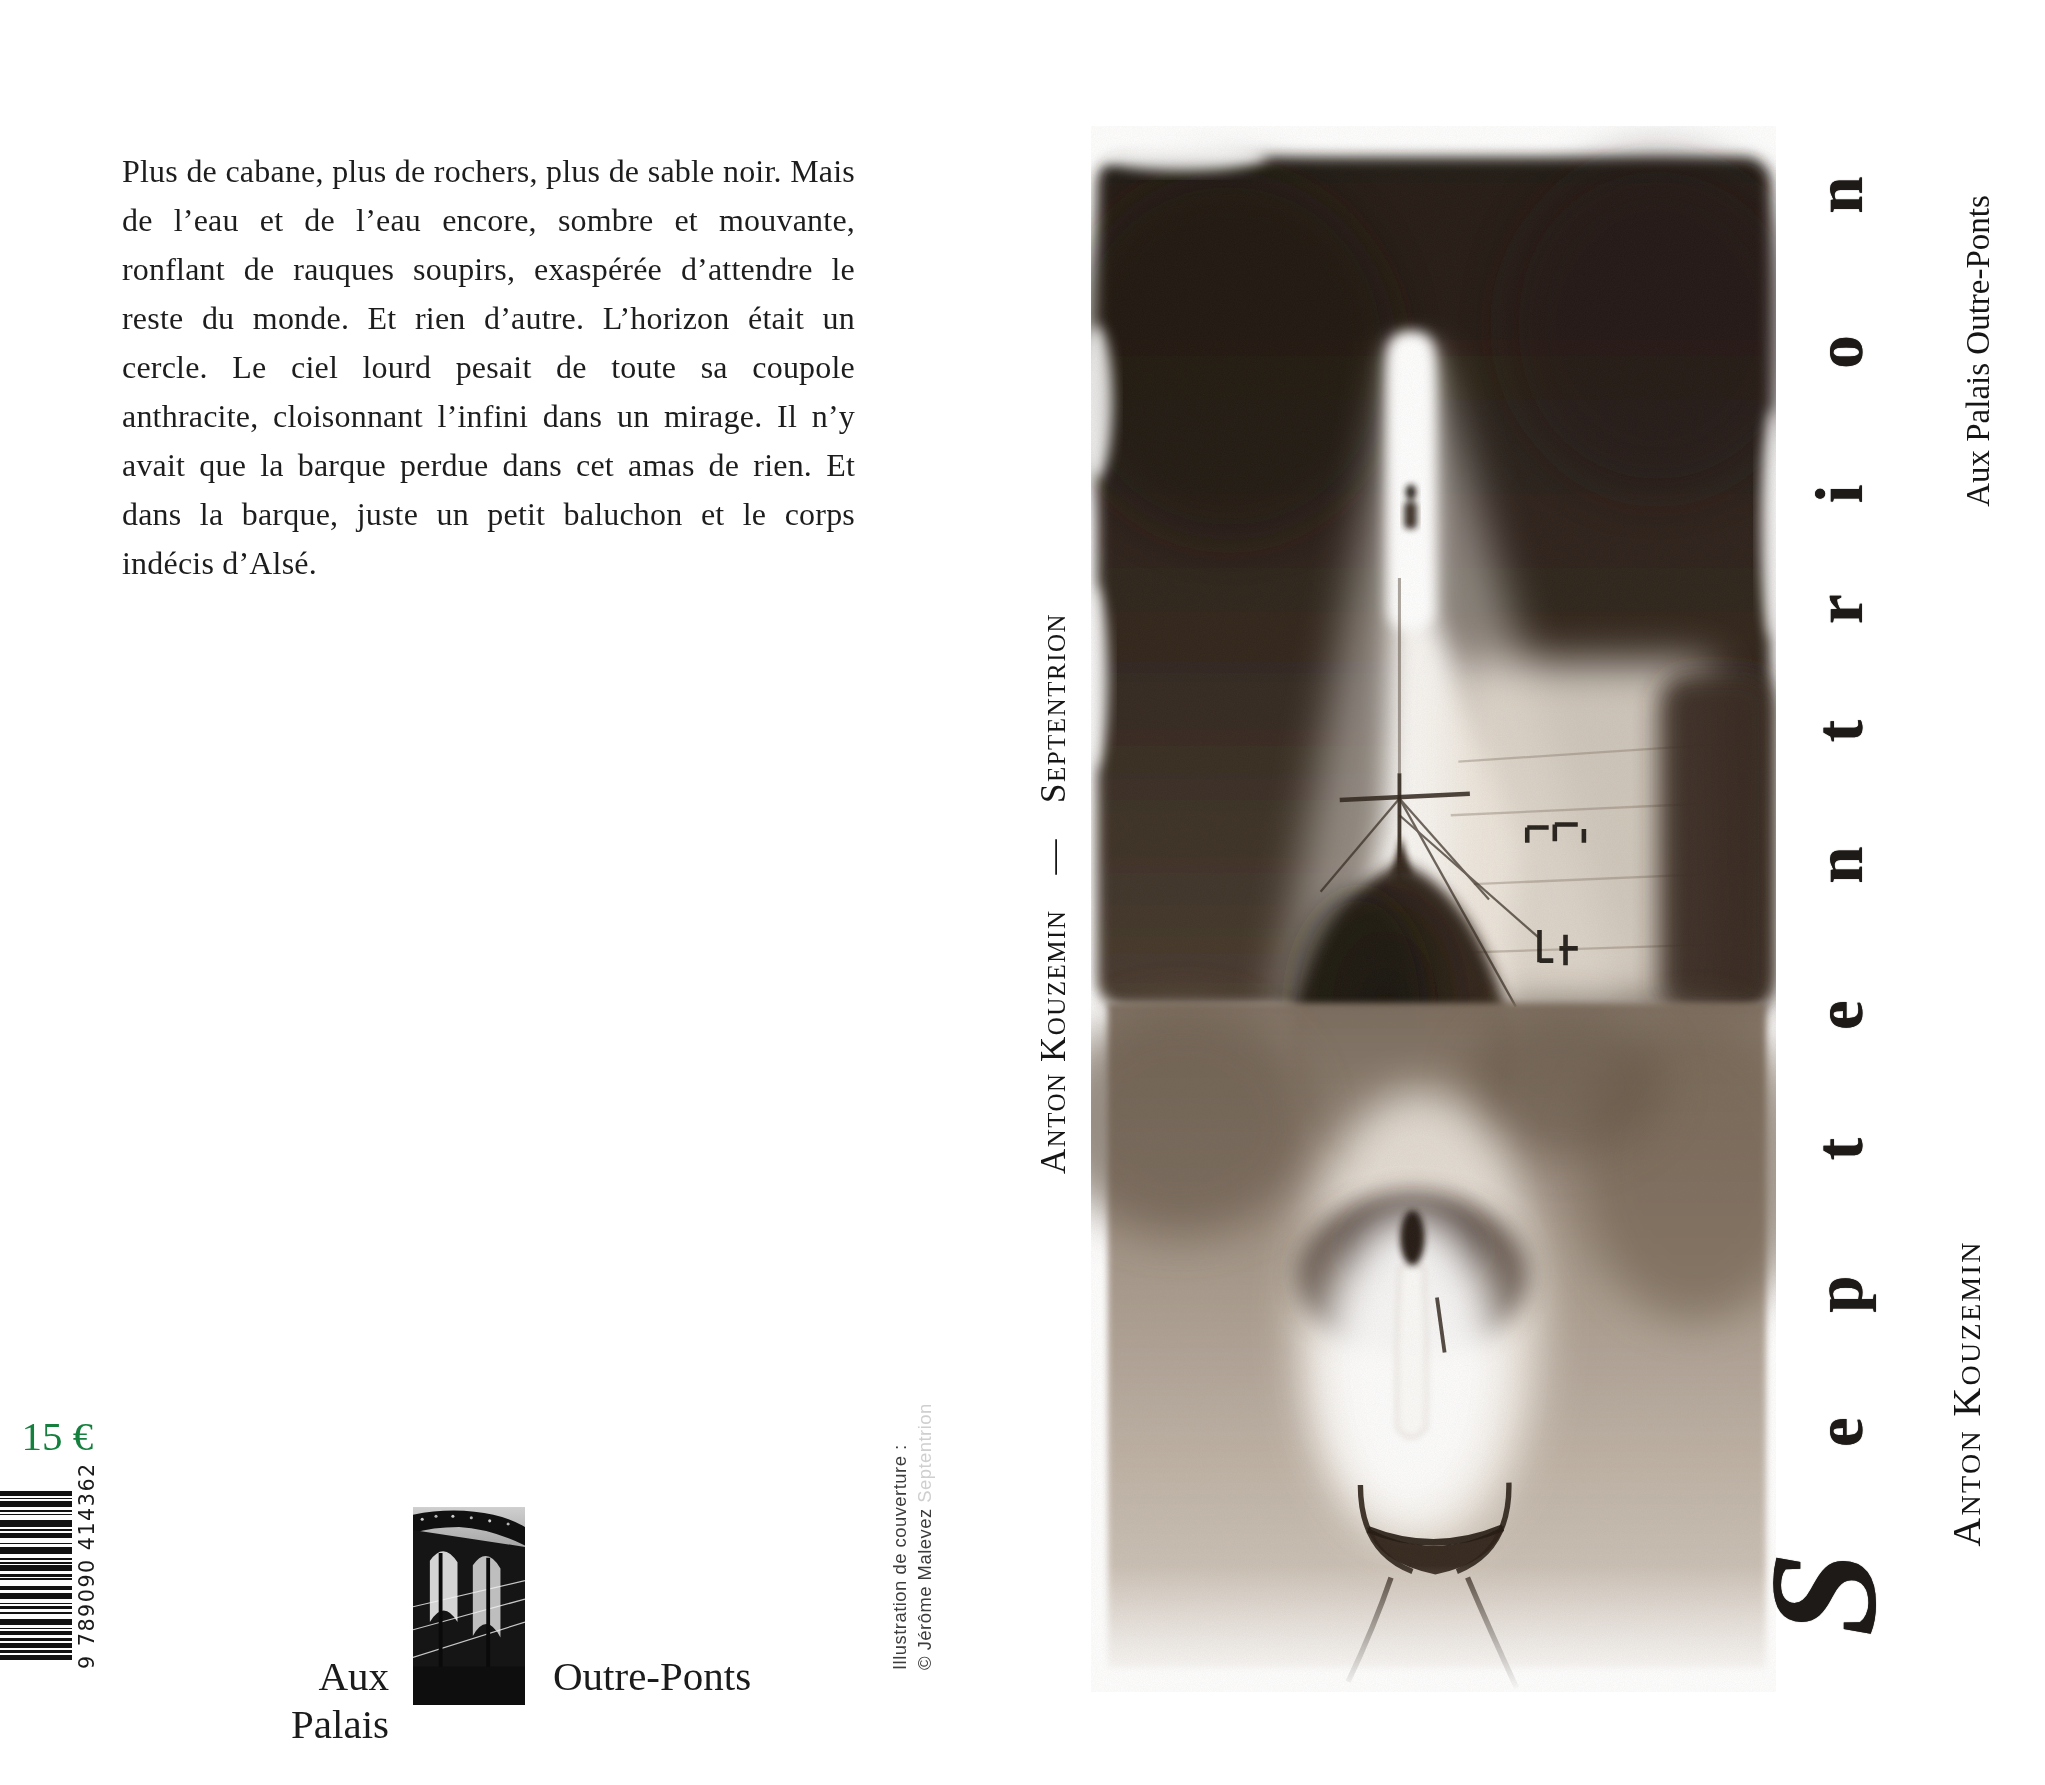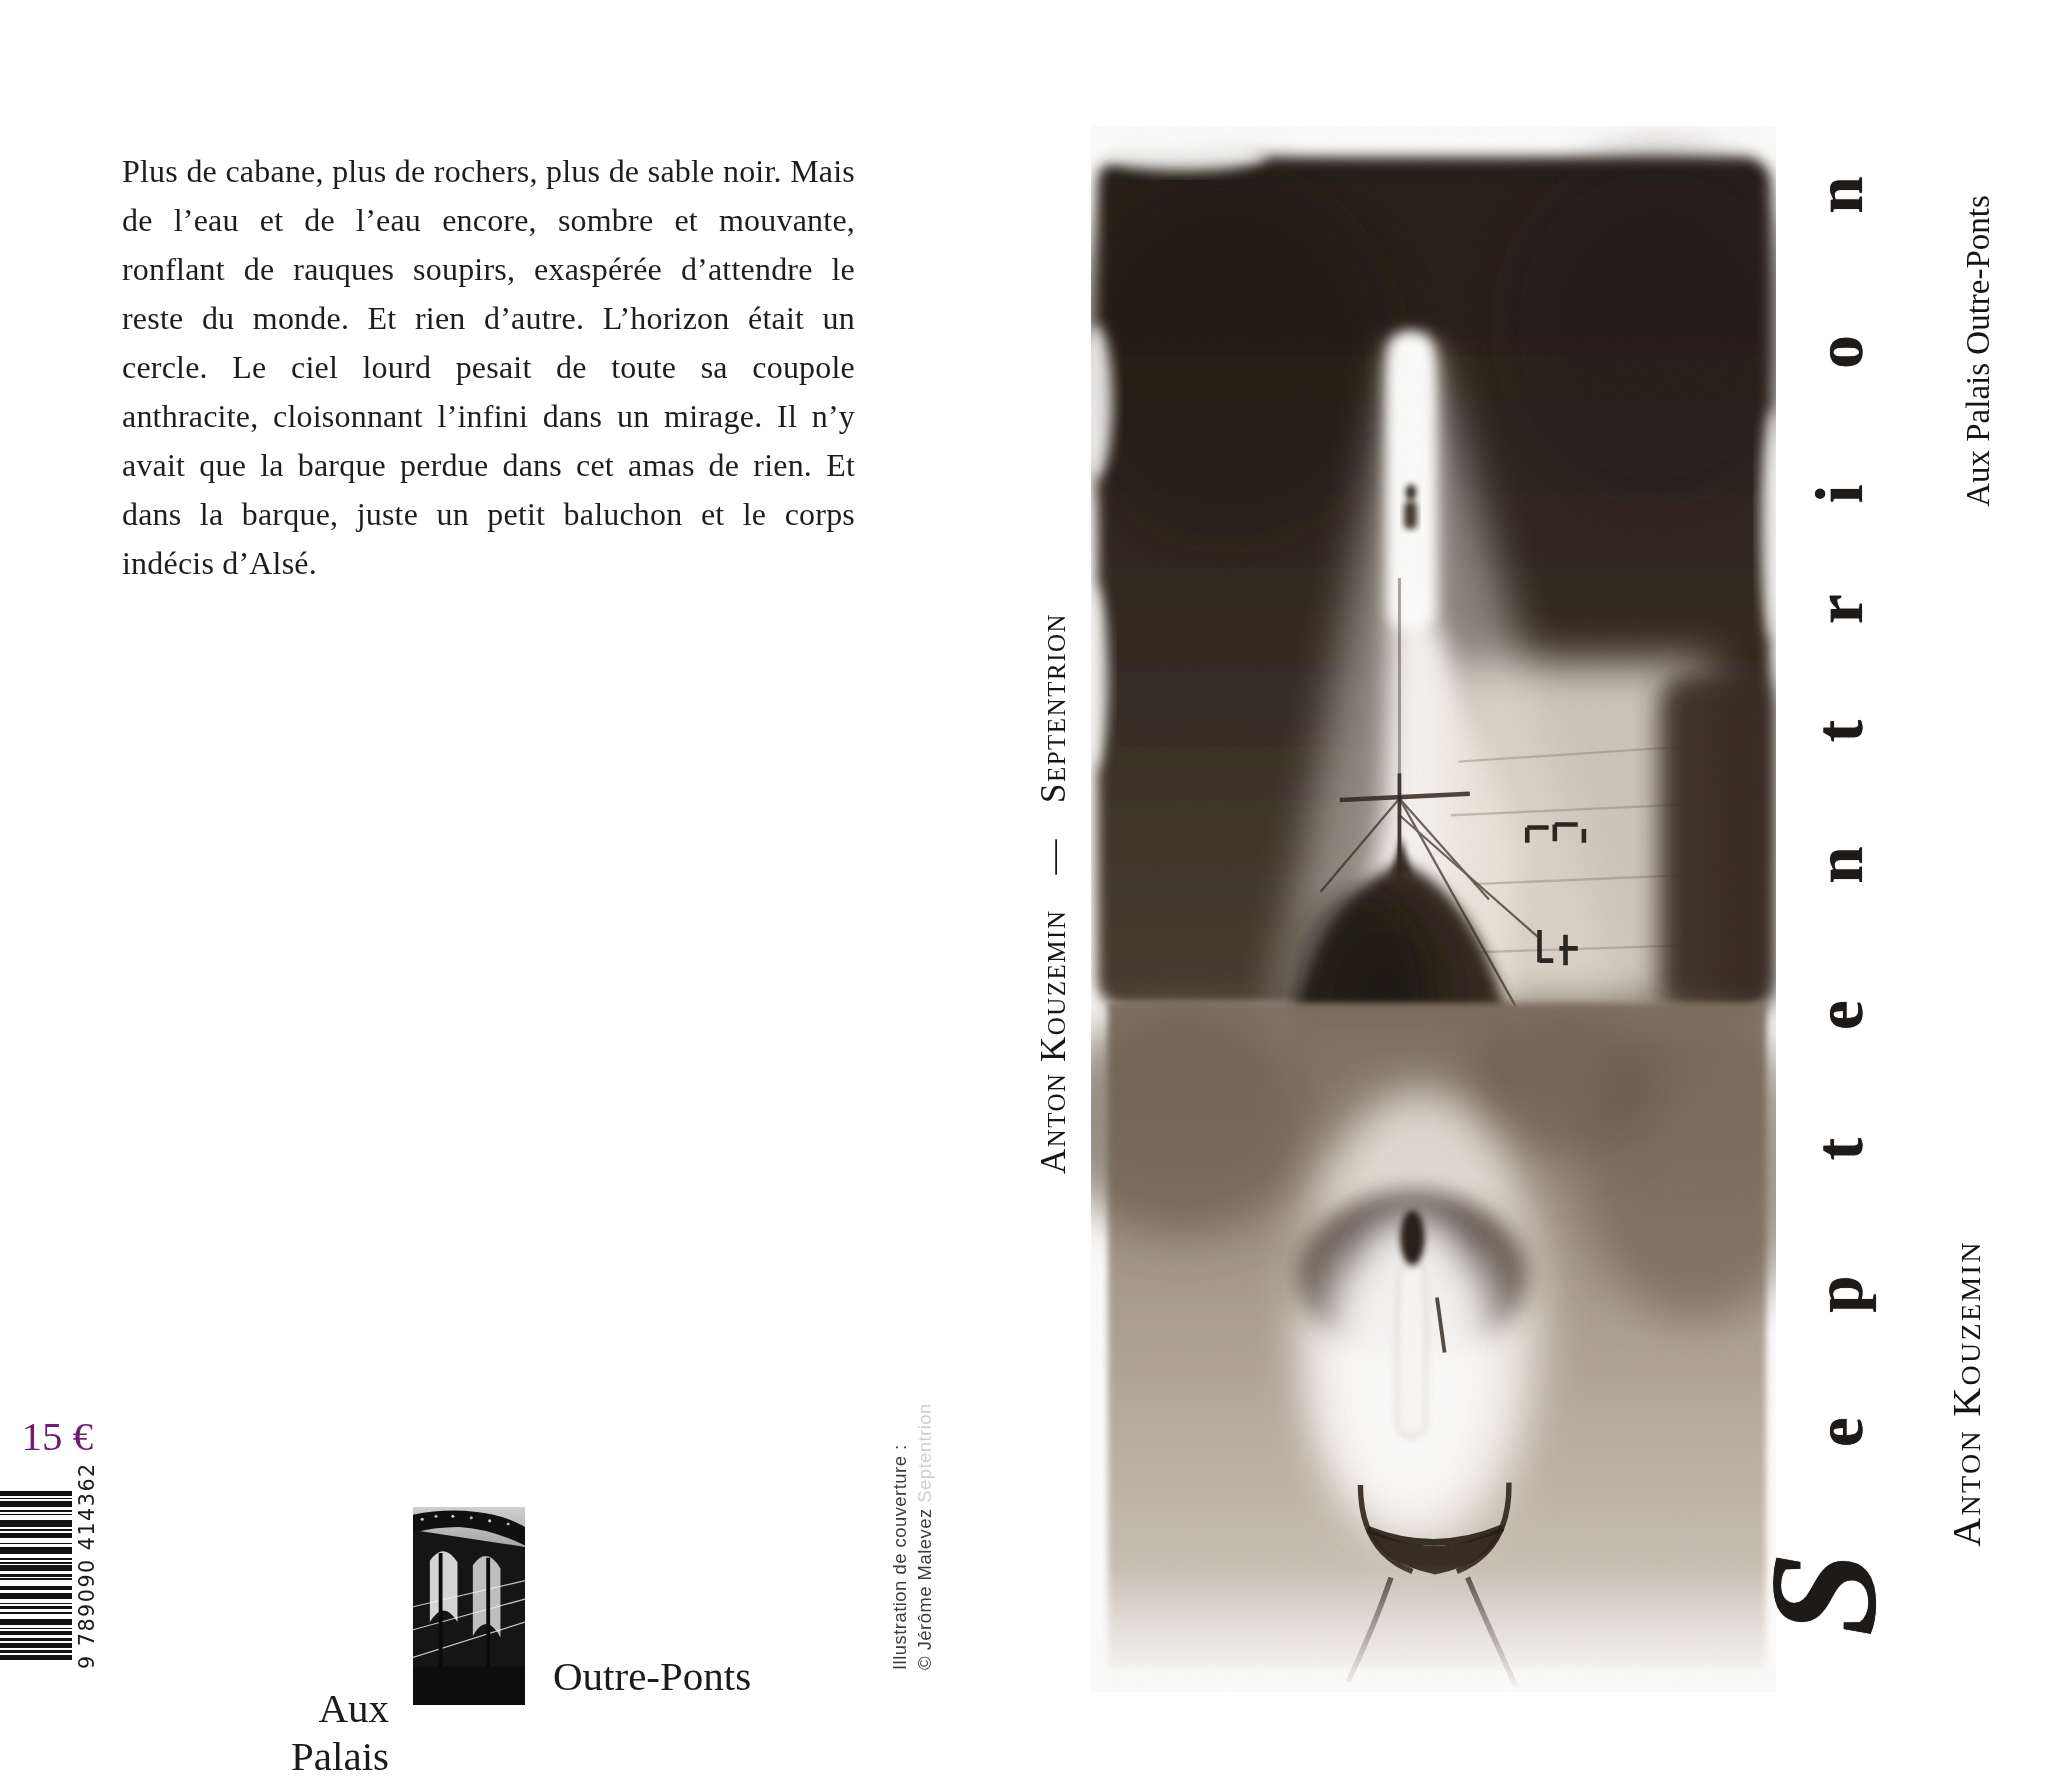--- a/index.html
+++ b/index.html
@@ -7,30 +7,30 @@
     width:2046px;height:1785px;position:relative;background:#ffffff;overflow:hidden;
     font-family:"Liberation Serif", serif;color:#1b1b1b;
   }
   .abs{position:absolute;}
   
   .blurb{
     left:122px;top:147px;width:733px;
     font-size:32px;line-height:49px;text-align:justify;
     color:#1d1d1d;letter-spacing:0.2px;
   }
-  .price{left:21.4px;top:1412px;font-size:41px;color:#701a75;}
+  .price{left:21.4px;top:1412px;font-size:41px;color:#15803d;}
   .barcode{left:0;top:1491px;width:72px;height:176px;overflow:hidden;}
   .barcode .bar{width:72px;background:#131313;}
   .isbn{
     left:75px;top:1669px;width:179px;height:27.6px;
     transform:rotate(-90deg);transform-origin:0 0;
     font-family:"DejaVu Sans", sans-serif;font-size:20.7px;letter-spacing:1.5px;color:#1a1a1a;
     white-space:nowrap;
   }
-  .pub-left{left:214px;top:1652px;width:175px;text-align:right;font-size:41px;margin-top:32px;}
+  .pub-left{left:214px;top:1652px;width:175px;text-align:right;font-size:41px;}
   .pub-right{left:553px;top:1652px;width:245px;font-size:41px;}
   .logo-photo{left:413px;top:1507px;width:112px;height:198px;}
   
   .spine{
     left:1029px;top:1199px;width:611px;height:49px;
     transform:rotate(-90deg);transform-origin:0 0;
     display:flex;align-items:center;justify-content:center;gap:35px;
     font-variant:small-caps;font-size:35px;letter-spacing:1.5px;color:#161616;white-space:nowrap;
   }
   .credit{

